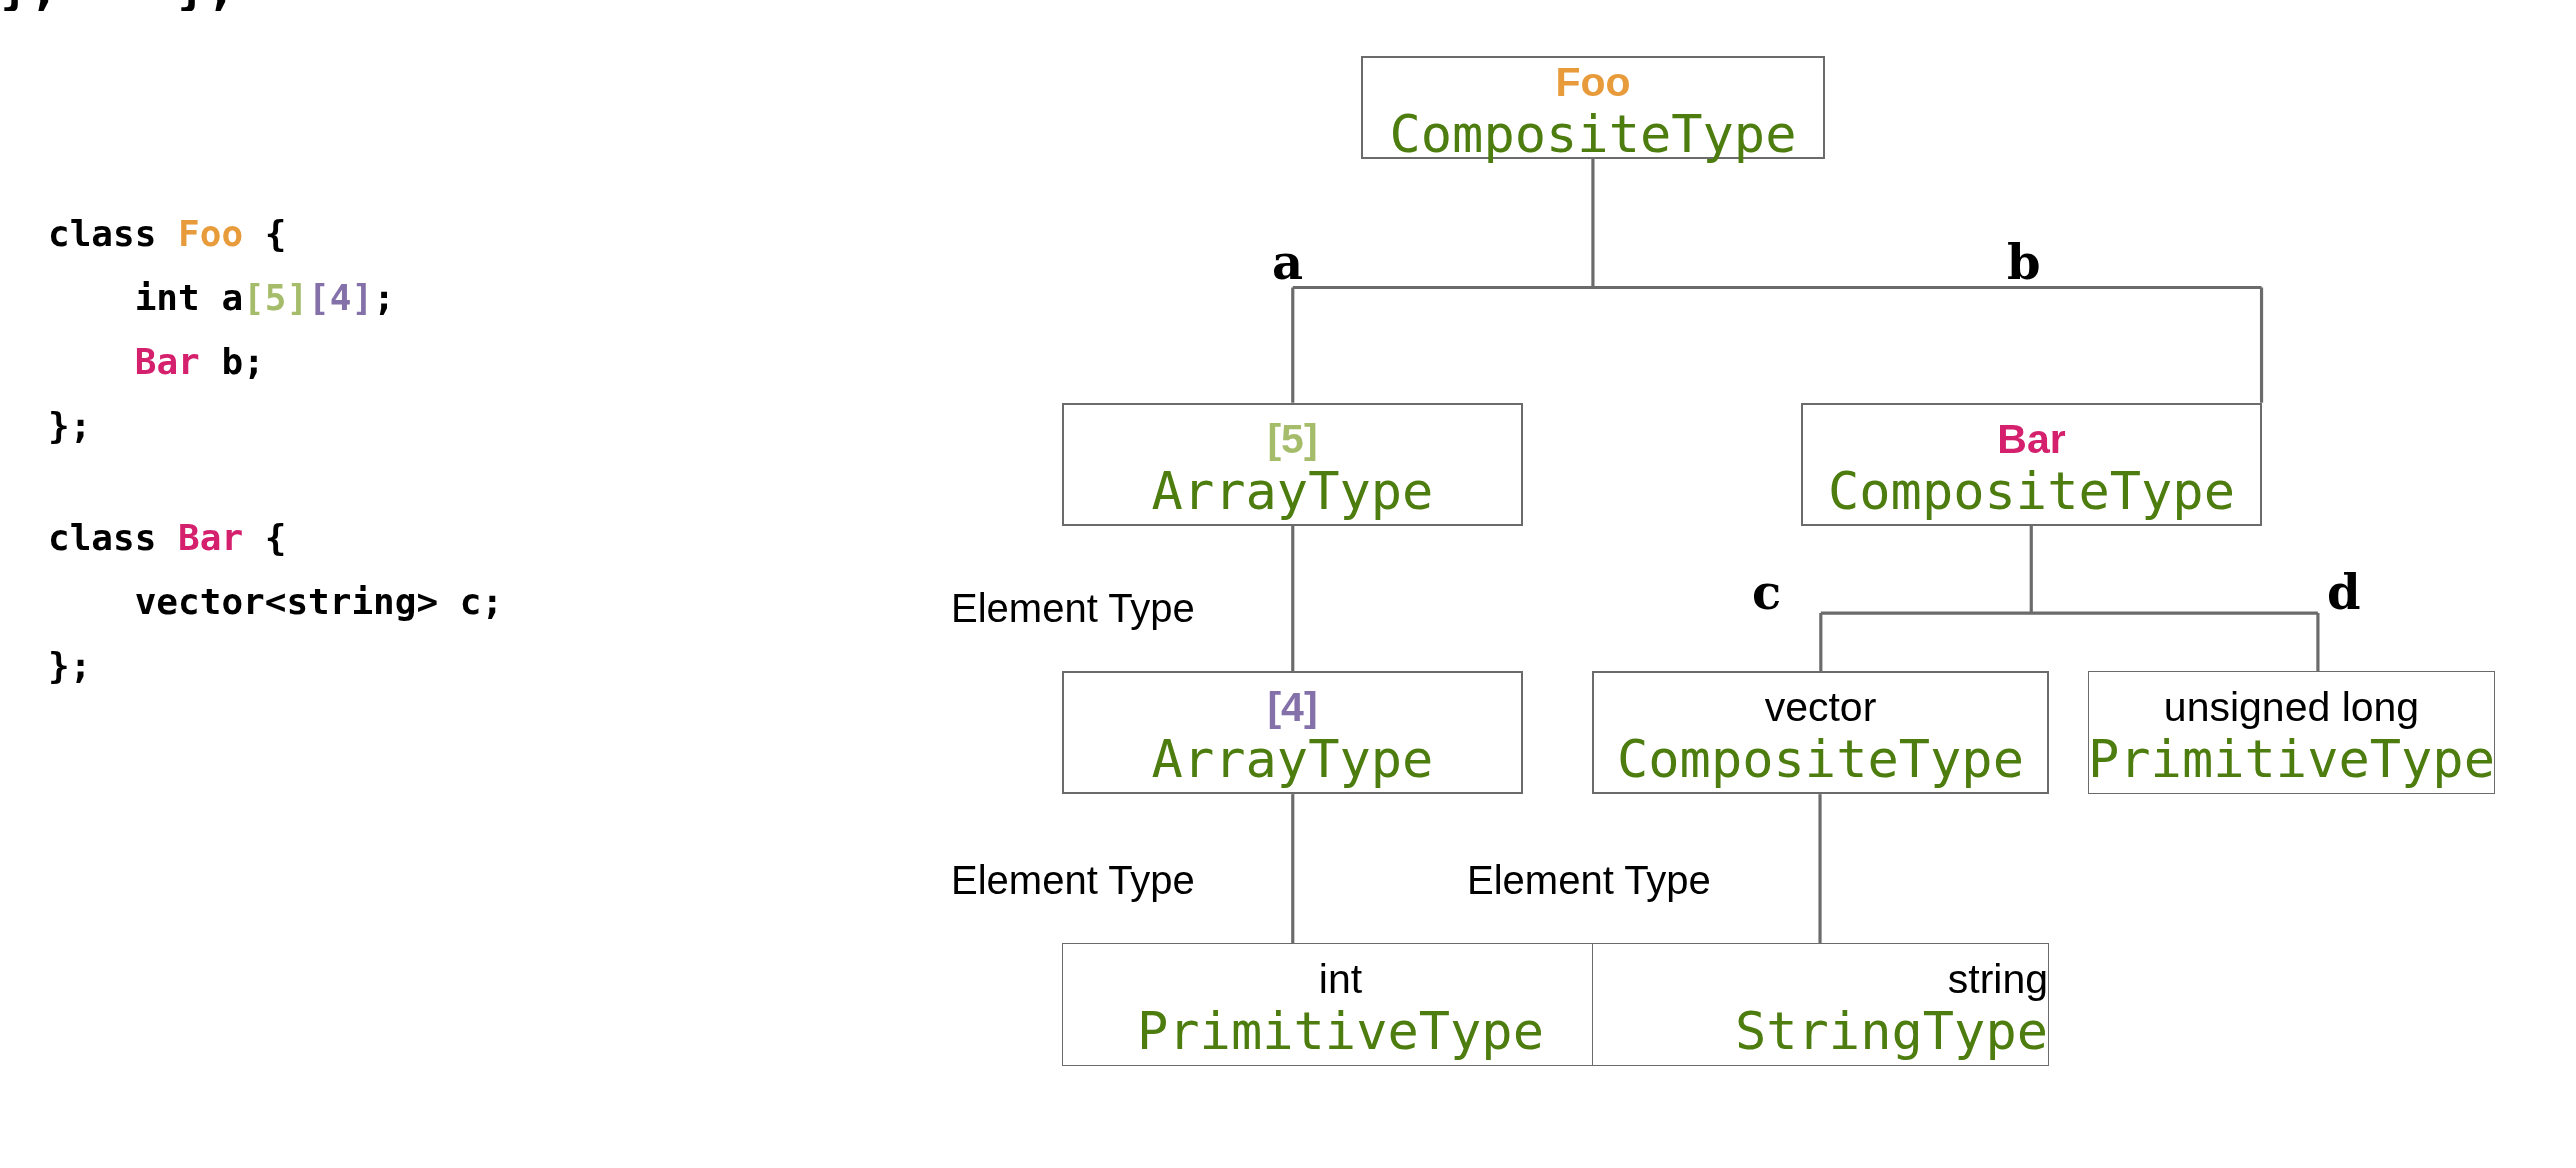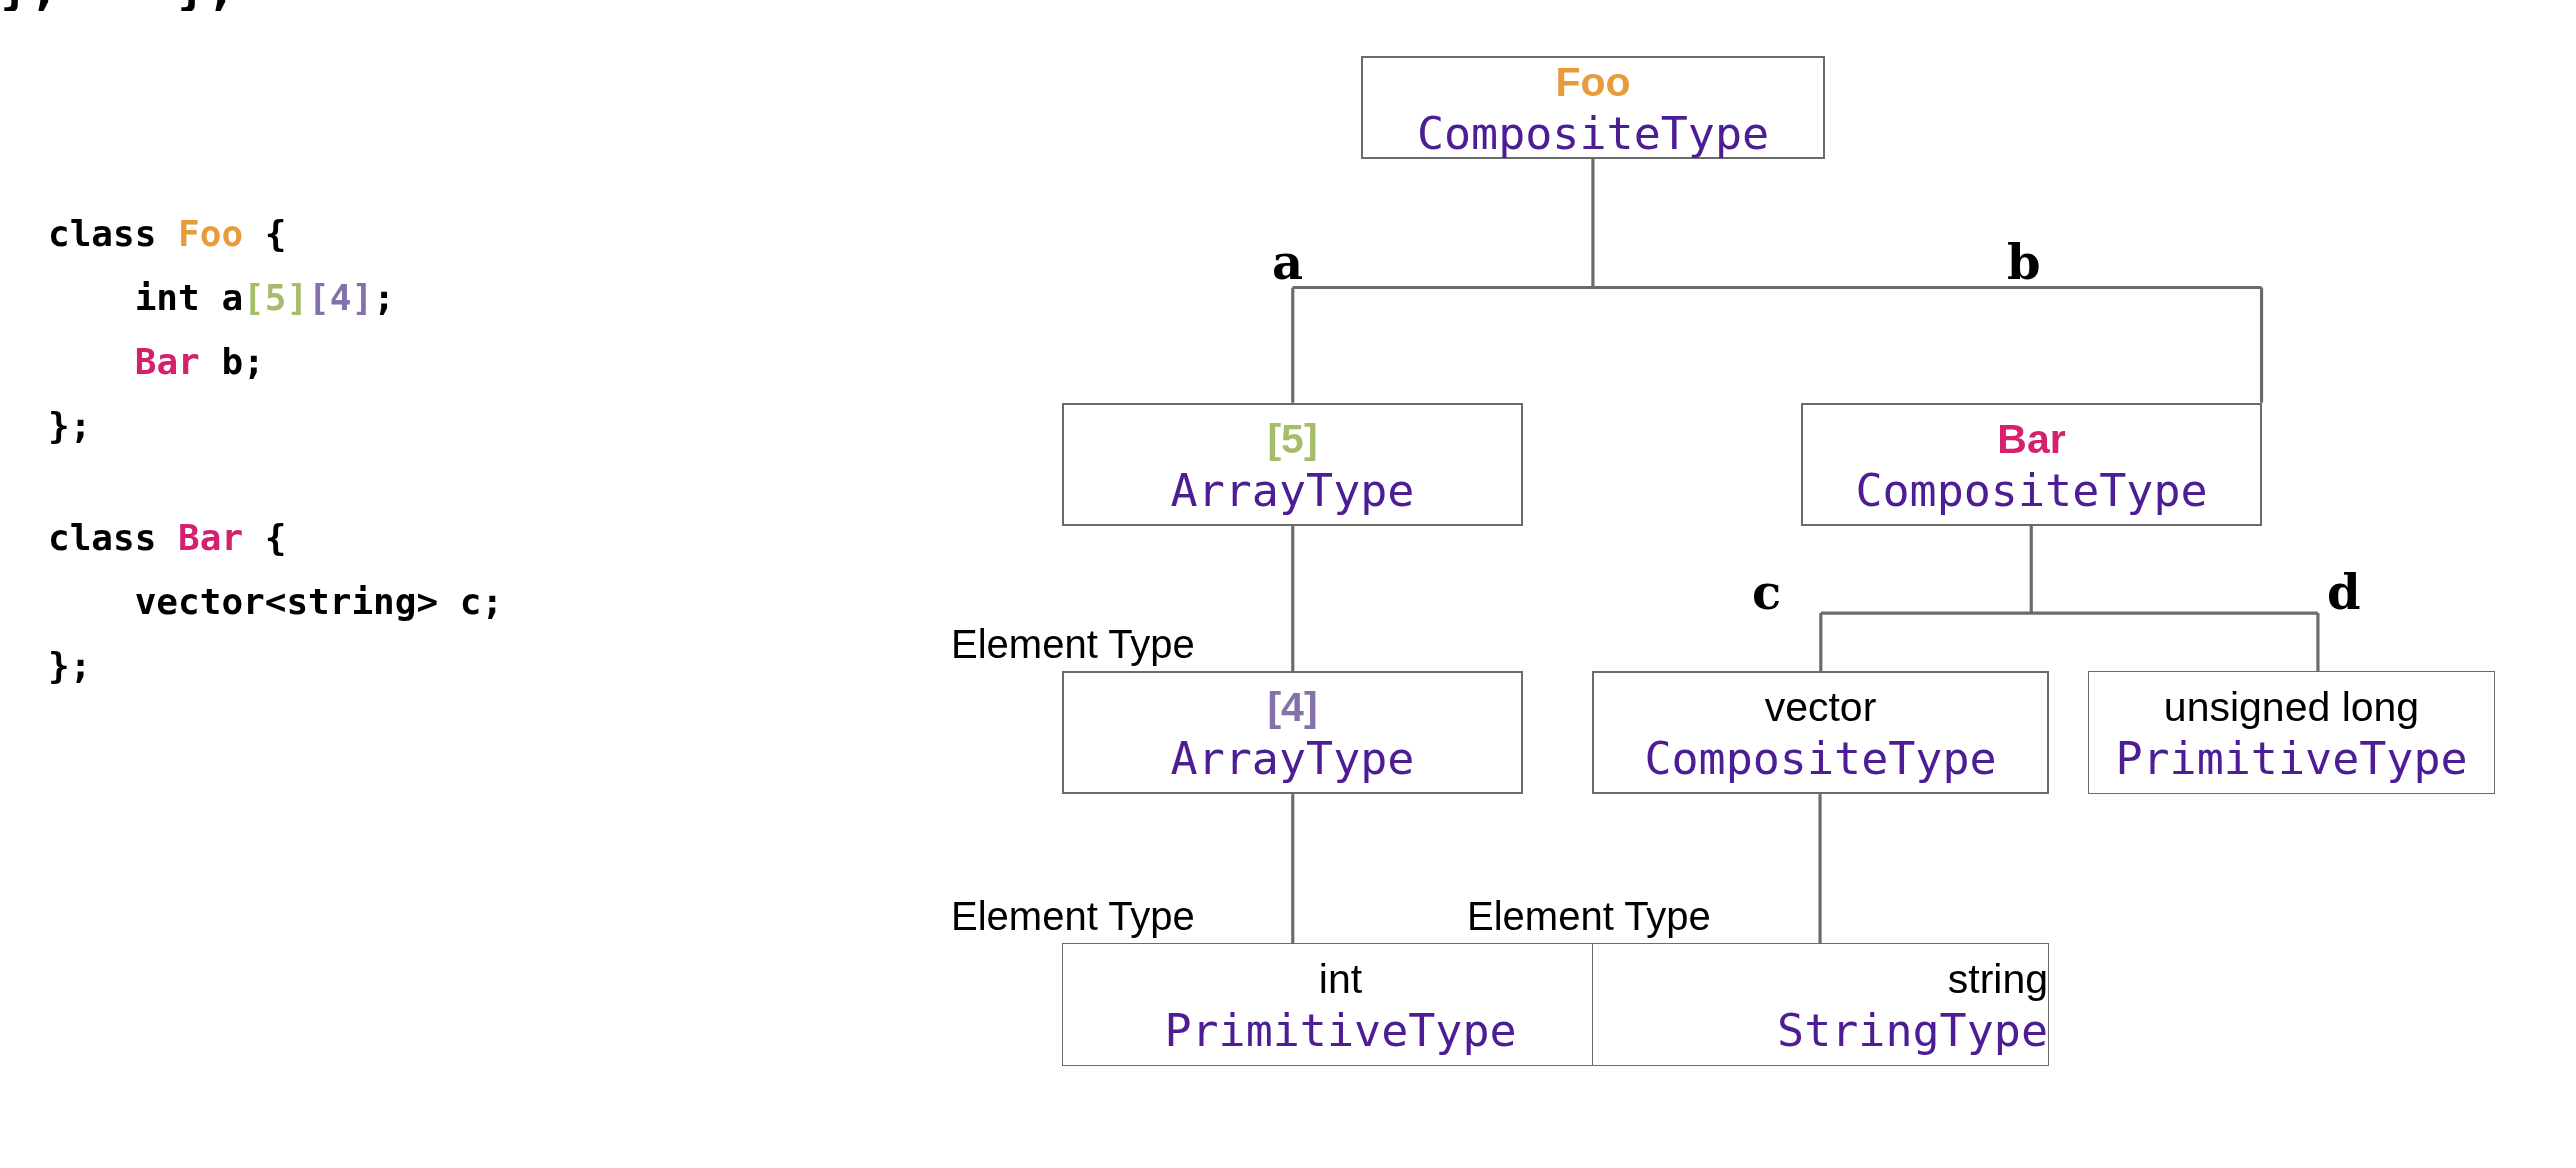--- a/index.html
+++ b/index.html
@@ -87,23 +87,23 @@
     white-space: nowrap;
   }
   .node-title.orange  { color: #E79B3A; font-weight: bold; }
   .node-title.crimson { color: #D4206D; font-weight: bold; }
   .node-title.green   { color: #A5BC6B; font-weight: bold; }
   .node-title.purple  { color: #8571A9; font-weight: bold; }
 
   .node-kind {
     font-family: "DejaVu Sans Mono", monospace;
     font-weight: normal;
-    font-size: 45px;
+    font-size: 52px;
     line-height: 46px;
-    color: #4c1d95;
+    color: #4d7c0f;
     white-space: nowrap;
     margin-top: 5px;
   }
 
   .edge-label {
     position: absolute;
     font-family: "DejaVu Serif", serif;
     font-weight: bold;
     font-size: 48px;
     line-height: 49px;
@@ -113,21 +113,20 @@
   }
   .elem-label {
     position: absolute;
     font-family: "Liberation Sans", sans-serif;
     font-weight: normal;
     font-size: 40px;
     line-height: 44px;
     color: #000000;
     white-space: nowrap;
     pointer-events: auto;
-    margin-top: 36px;
   }
 </style>
 </head>
 <body>
 
 <div id="top-clip">
   <div class="frag">};    };</div>
 </div>
 
 <div id="code-panel">

